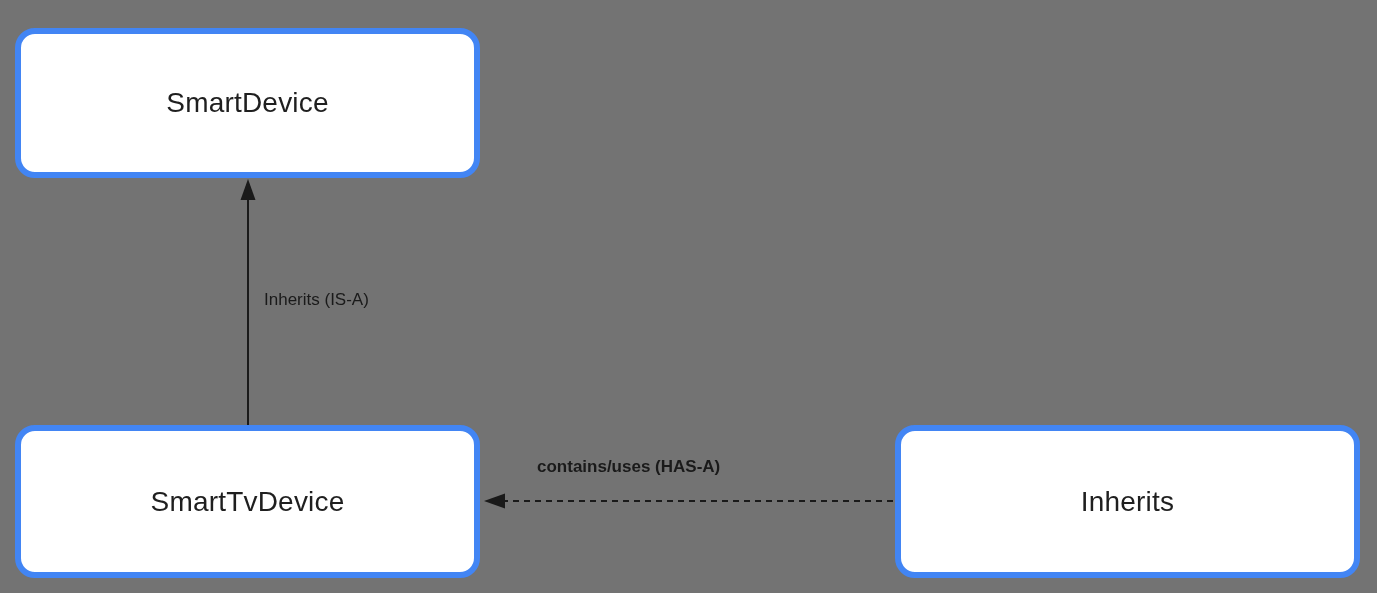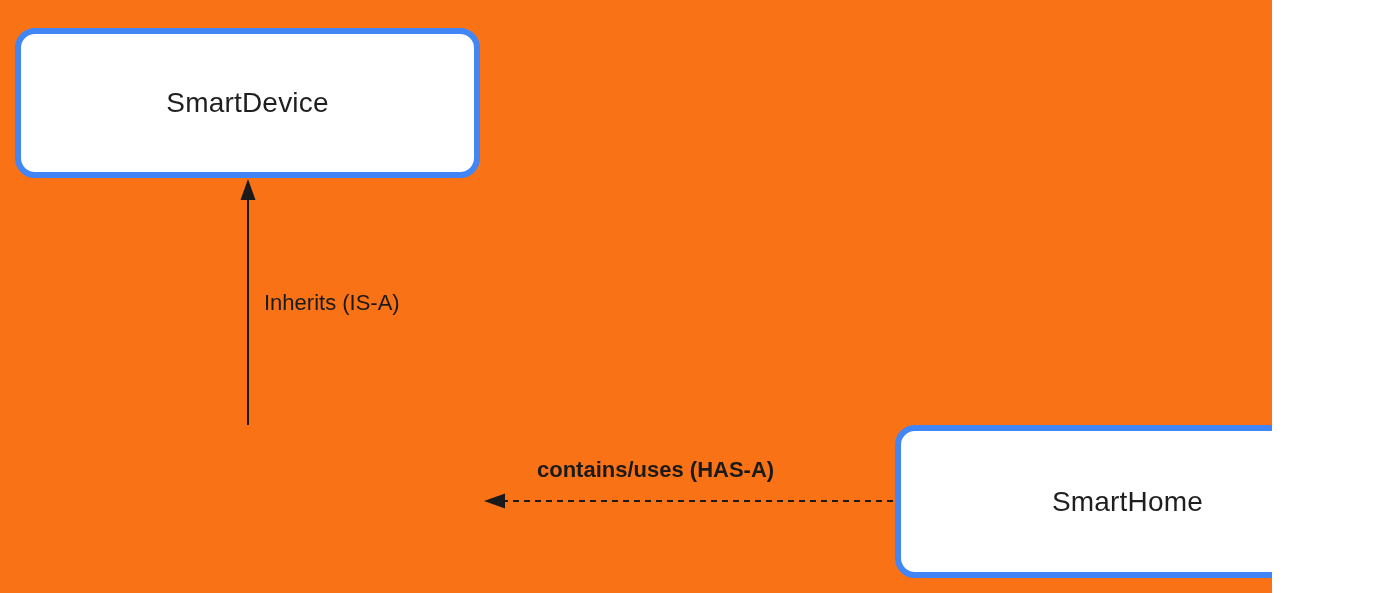--- a/index.html
+++ b/index.html
@@ -3,23 +3,23 @@
 <meta charset="utf-8">
 <style>
   html, body {
     margin: 0;
     padding: 0;
     background: #ffffff;
     font-family: "Liberation Sans", sans-serif;
   }
   .canvas {
     position: relative;
-    width: 1272px;
+    width: 1377px;
     height: 593px;
-    background: #f97316;
+    background: #737373;
     overflow: hidden;
   }
   .node {
     position: absolute;
     box-sizing: border-box;
     border: 6px solid #4285f4;
     border-radius: 20px;
     background: #ffffff;
     display: flex;
     align-items: center;
@@ -35,21 +35,21 @@
 
   .edges-layer {
     position: absolute;
     left: 0; top: 0;
     width: 1377px;
     height: 593px;
     pointer-events: none;
   }
   .edge-label {
     position: absolute;
-    font-size: 22px;
+    font-size: 17px;
     font-weight: 400;
     color: #1a1a1a;
     white-space: nowrap;
   }
   #label-inherits { left: 264px; top: 290px; }
   #label-has-a    { left: 537px; top: 457px; font-weight: bold; }
 </style>
 </head>
 <body>
 
@@ -65,22 +65,25 @@
     <g>
       <line x1="893" y1="501" x2="503" y2="501" stroke="#1a1a1a" stroke-width="2" stroke-dasharray="6 5"></line>
       <polygon points="484,501 505,493.5 505,508.5" fill="#1a1a1a"></polygon>
     </g>
   </svg>
 
   <div class="node" id="node-smart-device">
     <span>SmartDevice</span>
   </div>
 
+  <div class="node" id="node-smart-tv-device">
+    <span>SmartTvDevice</span>
+  </div>
 
   <div class="node" id="node-smart-home">
-    <span>SmartHome</span>
+    <span>Inherits</span>
   </div>
 
   <div class="edge-label" id="label-inherits">Inherits (IS-A)</div>
 
   <div class="edge-label" id="label-has-a">contains/uses (HAS-A)</div>
 
 </div>
 
 </body></html>

